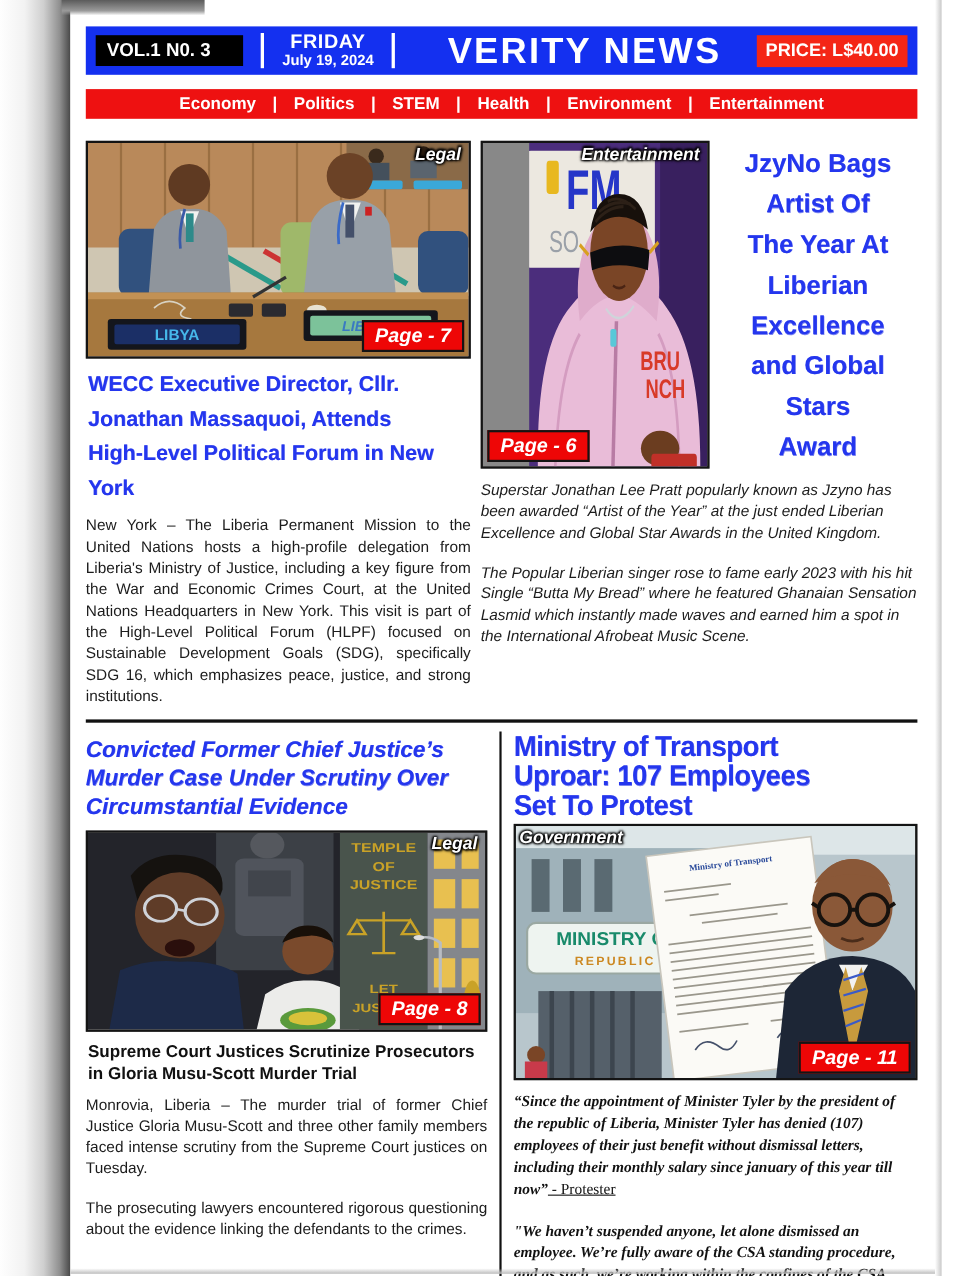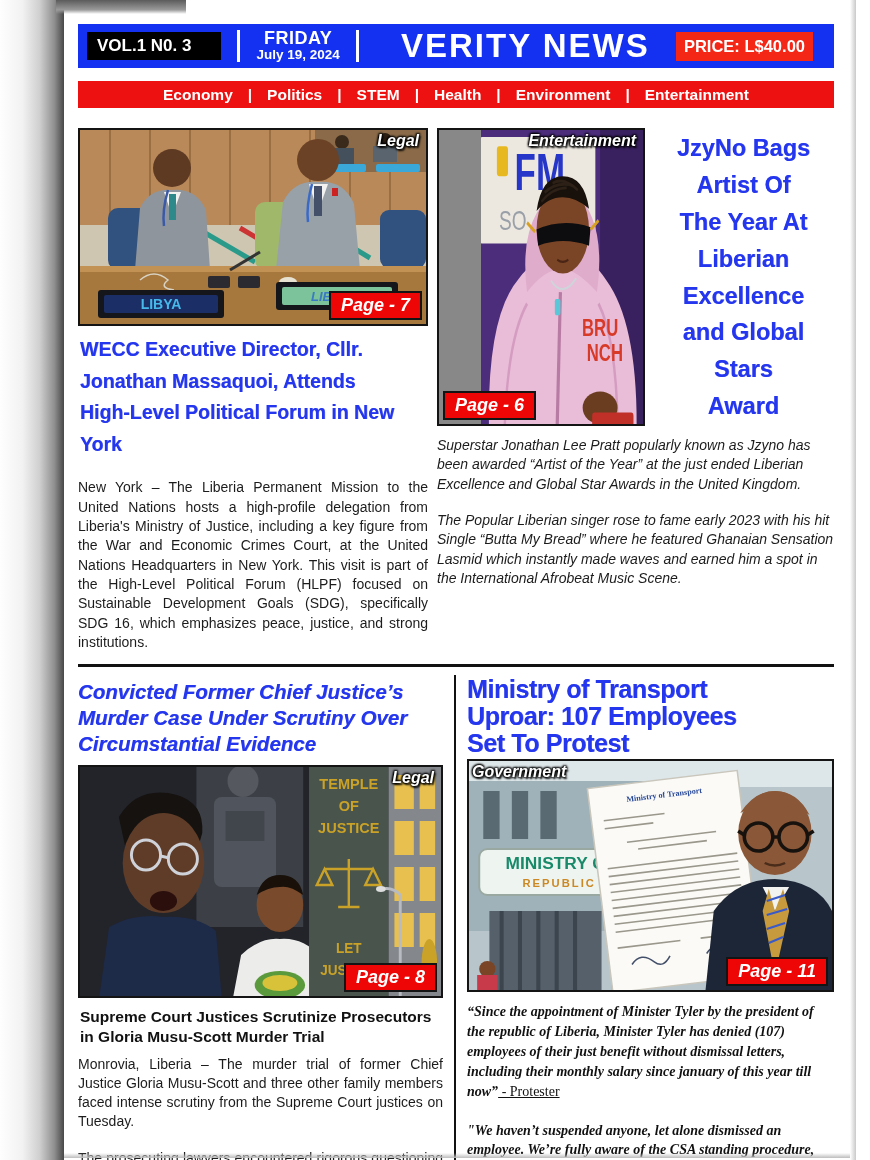--- a/index.html
+++ b/index.html
@@ -19,21 +19,21 @@
   .sheet { position:absolute; left:64px; top:0; width:786px; height:1160px; background:#fff; padding:24px 16px 8px 14px; }
 
   
   .masthead { height:44px; background:#1430f0; display:flex; align-items:center; padding:0 5px; }
   .vol-box { background:#000; color:#fff; font-weight:bold; font-size:17px; padding:4px 30px 4px 10px; margin-left:4px; white-space:nowrap; }
   .mast-divider { width:3px; height:32px; background:#fff; margin:0 16px; flex:0 0 auto; }
   .daydate { text-align:center; color:#fff; line-height:1.05; }
   .daydate .day { font-size:18px; font-weight:bold; letter-spacing:.5px; }
   .daydate .date { font-size:13.5px; font-weight:bold; }
   .brand { flex:1; text-align:center; color:#fff; font-weight:bold; font-size:33px; letter-spacing:2px; white-space:nowrap; }
-  .price-box { background:#f42616; color:#fff; font-weight:bold; font-size:16.5px; padding:5px 8px; margin-right:16px; white-space:nowrap; }
+  .price-box { background:#f42616; color:#fff; font-weight:bold; font-size:16.5px; padding:5px 8px; margin-right:4px; white-space:nowrap; }
 
   
   .catnav { margin-top:13px; background:#ee1111; color:#fff; height:27px; display:flex; align-items:center; justify-content:center; gap:15px; font-weight:bold; font-size:15.5px; }
   .catnav .sep { font-weight:bold; }
   .catnav .cat { cursor:pointer; }
 
   
   .pre { white-space:pre-line; }
   .photo-frame { position:relative; border:2px solid #141414; overflow:hidden; background:#888; }
   .photo-frame svg { display:block; width:100%; height:100%; }
@@ -45,36 +45,36 @@
   .page-badge.bl { left:4px; bottom:4px; }
 
   .headline-blue { color:#2436ee; font-weight:bold; text-shadow:.4px .4px 0 #7d86f0; }
   .bodytext { color:#1c1c1c; font-size:14px; line-height:1.38; text-align:justify; }
   .bodytext + .bodytext { margin-top:17px; }
 
   
   .top-row { display:flex; margin-top:20px; gap:9px; }
   .col-wecc { width:350px; flex:0 0 350px; }
   .wecc-photo { height:198px; }
-  .wecc-headline { font-size:19.5px; line-height:1.62; margin:8px 0 18px 2px; }
+  .wecc-headline { font-size:19.5px; line-height:1.62; margin:8px 0 8px 2px; }
   .col-jzyno { flex:1; }
   .jz-top { display:flex; gap:8px; }
   .jz-photo { width:208px; flex:0 0 208px; height:298px;padding-left:42px; }
   .jz-headline { flex:1; text-align:center; font-size:23.5px; line-height:1.57; padding-top:2px; }
   .jz-body { margin-top:10px; }
   .jz-body .bodytext { text-align:left;font-style:italic; }
 
   
   .hdivider { border:0; border-top:3px solid #111; margin:12px 0 8px 0; }
 
   
   .bottom-row { display:flex; }
   .col-court { width:378px; flex:0 0 378px; padding-right:11px; border-right:2px solid #111; }
   .court-headline { font-size:20.5px; line-height:1.27; margin:4px 0 8px 0;font-style:italic; }
-  .court-photo { height:233px; }
+  .court-photo { height:183px; }
   .court-subhead { font-size:15.5px; font-weight:bold; color:#111; line-height:1.3; margin:9px 0 7px 2px; }
   .col-transport { flex:1; padding-left:11px; }
   .transport-headline { font-size:25px; line-height:1.04; letter-spacing:-.4px; margin-bottom:6px; transform:scaleY(1.04); transform-origin:top left; }
   .transport-photo { height:233px; }
   .quotes { margin-top:10px; font-family:"Liberation Serif", serif; font-size:14px; color:#111; line-height:1.42; }
   .quotes p + p { margin-top:19px; }
   .qtext { font-weight:bold; font-style:italic; }
   .qattrib { font-weight:normal; font-style:normal;text-decoration:underline; }
 </style>
 </head>

